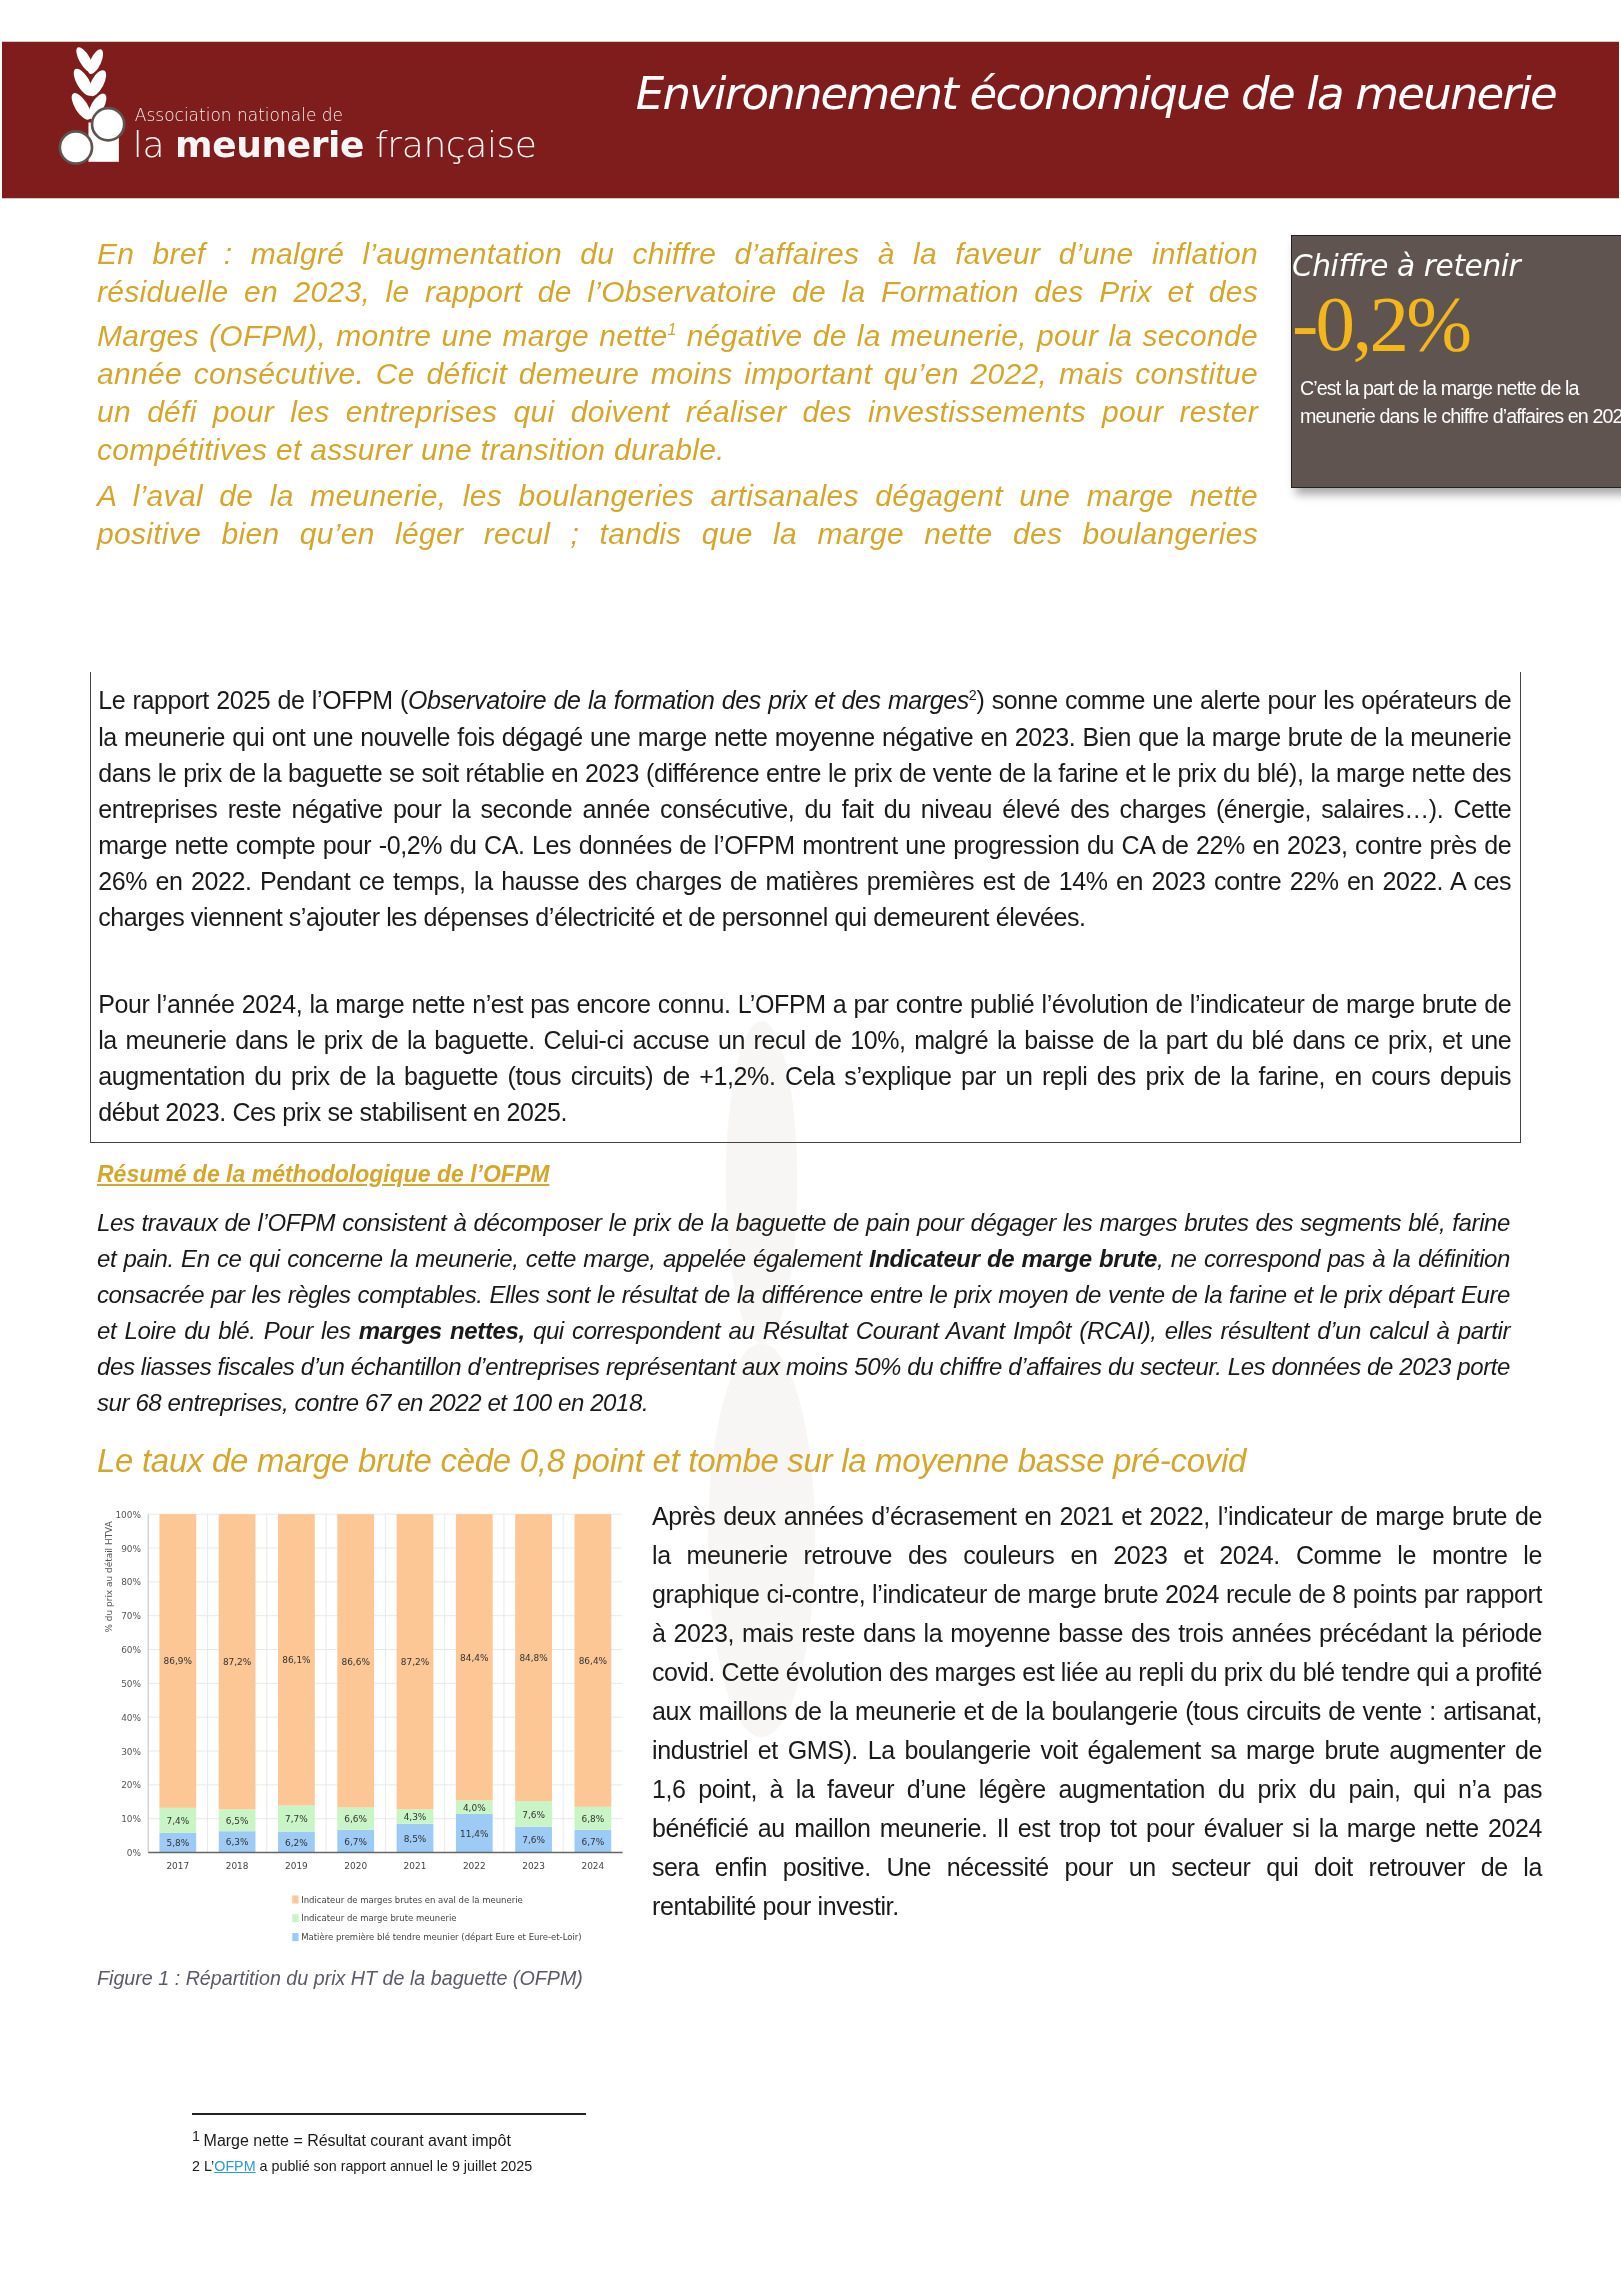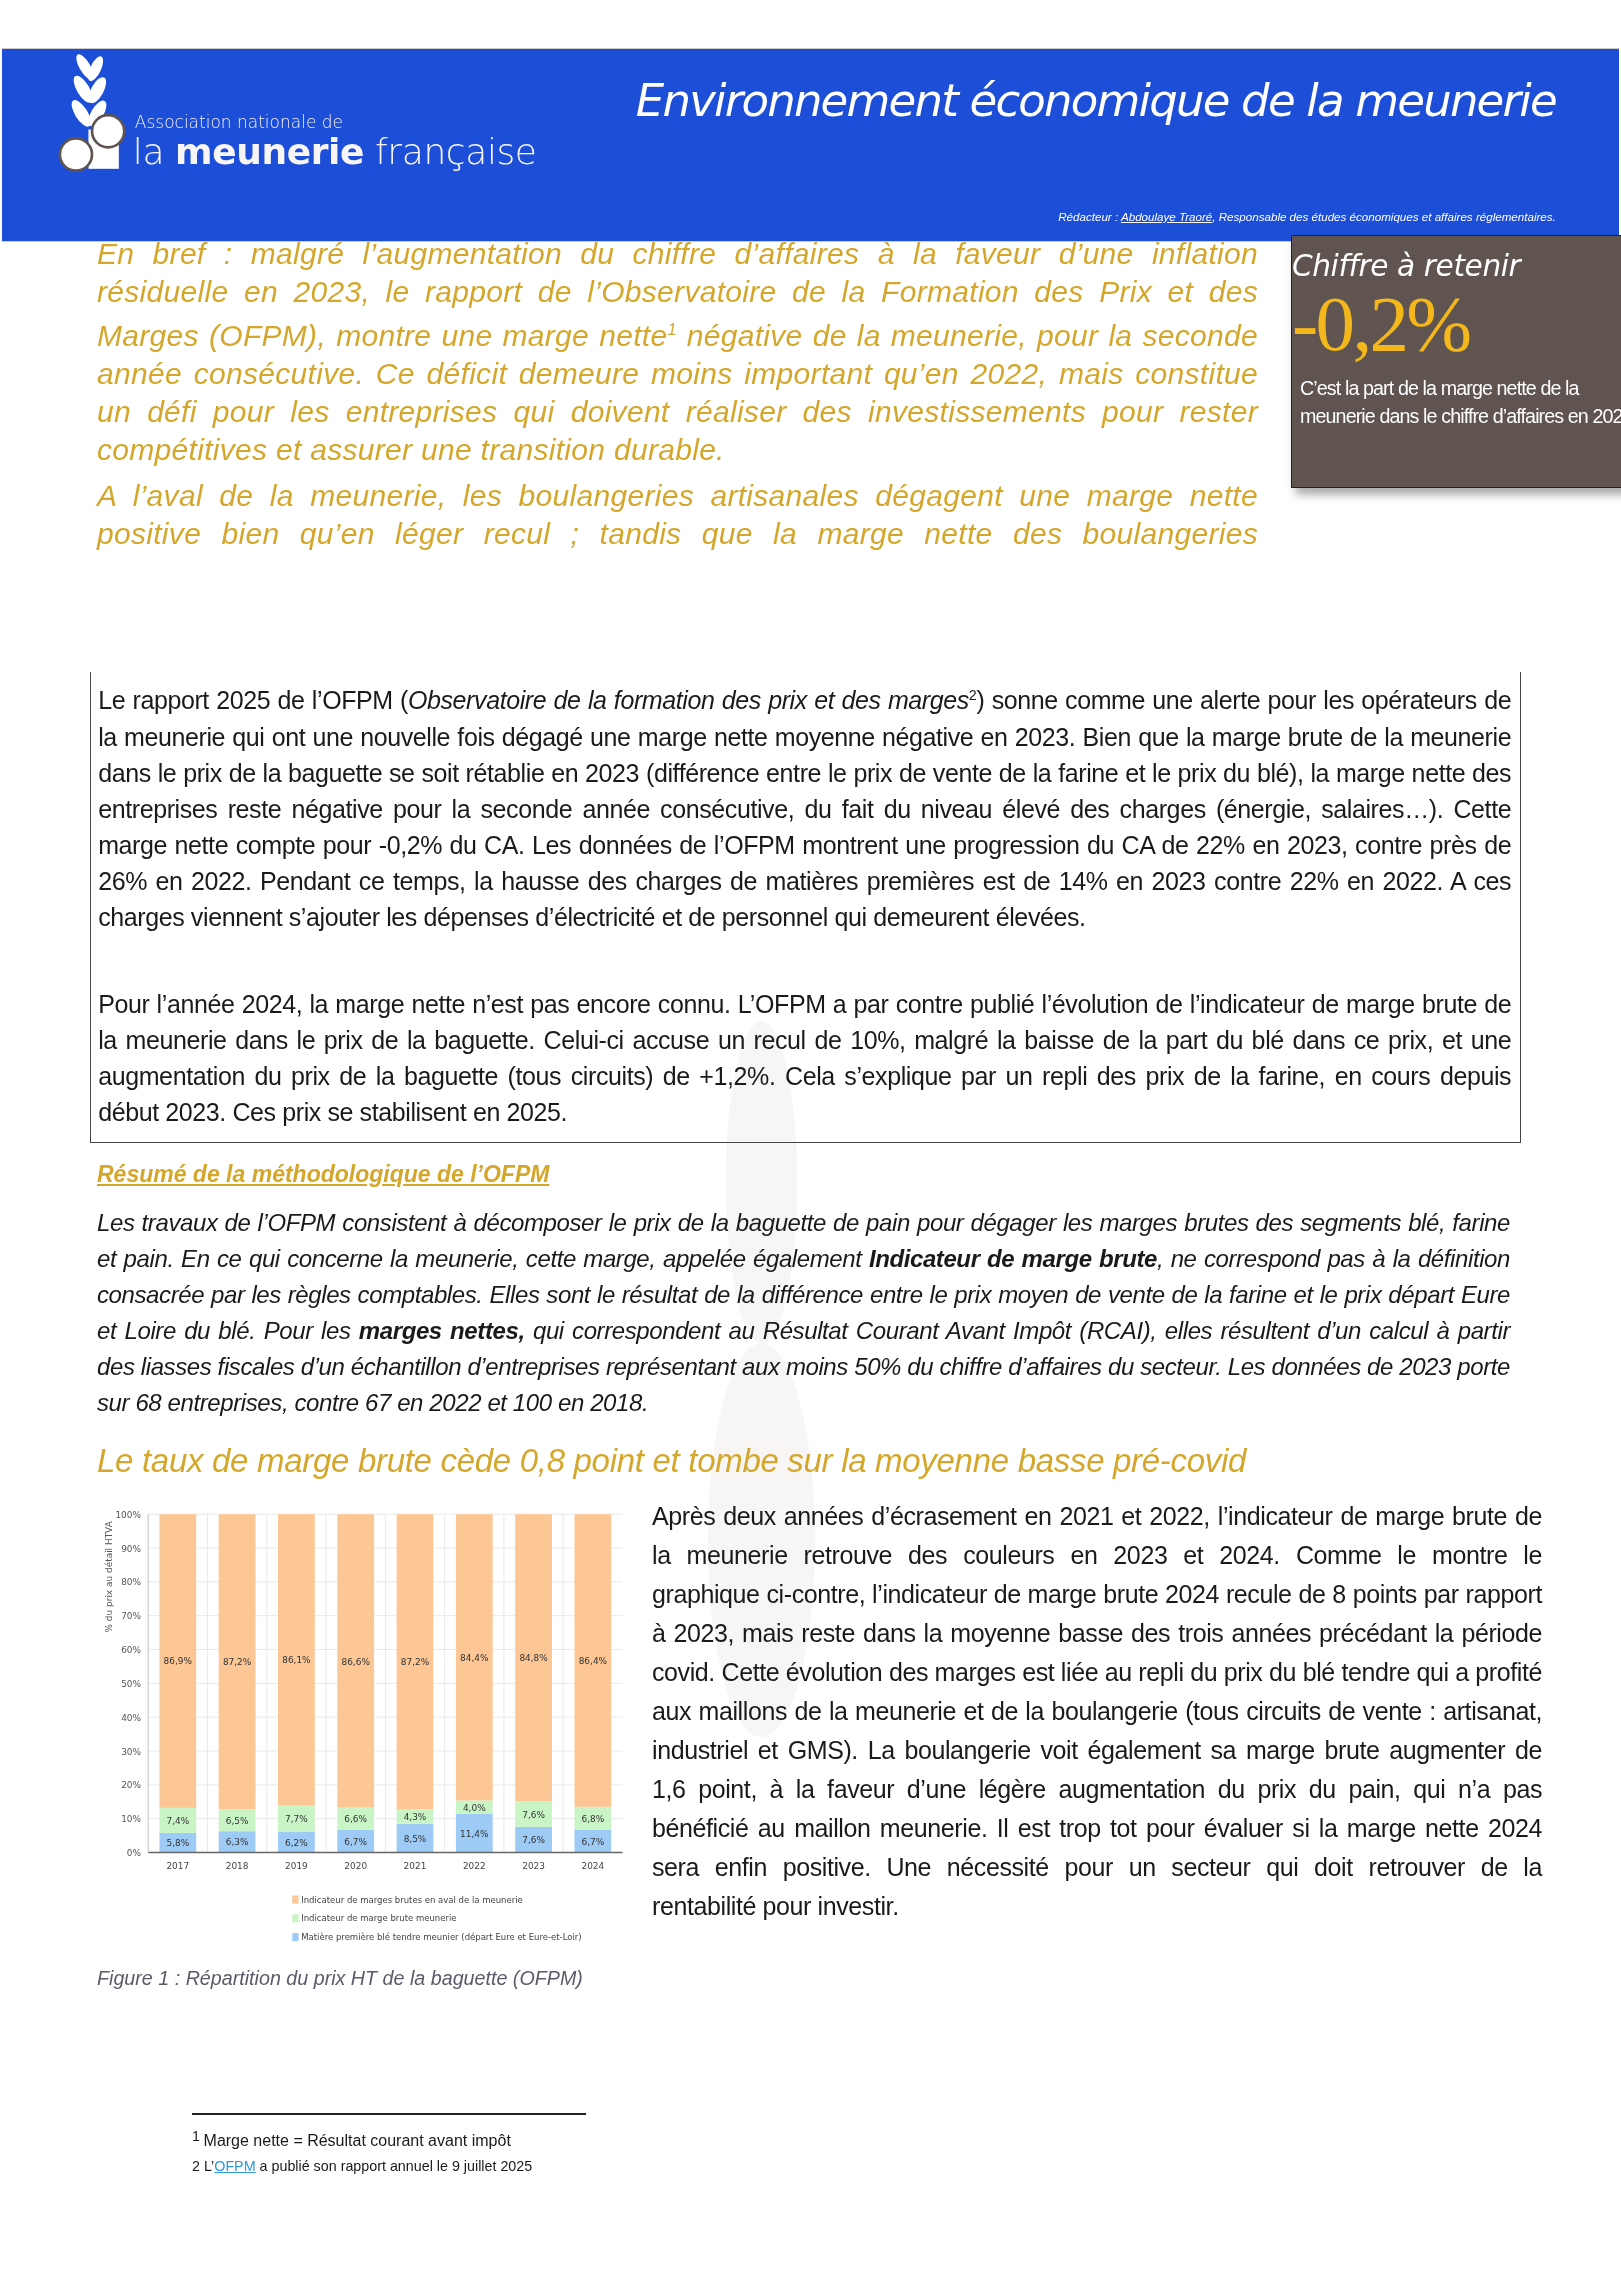--- a/index.html
+++ b/index.html
@@ -1,22 +1,22 @@
 <!DOCTYPE html>
 <html style="font-size:14.3px"><head>
 <meta charset="utf-8">
 <style>
   * { box-sizing: border-box; margin: 0; padding: 0; }
   html, body { width: 1621px; height: 2293px; background: #ffffff; }
   body { position: relative; font-family: "Liberation Sans", sans-serif; color: #1a1a1a; overflow: hidden; }
 
   
   .header {
-    position: absolute; left: 1.8px; top: 48px; width: 1617px; height: 194px;
-    background: #1d4ed8; border-top: 1.8px solid #d0cbc8; border-bottom: 1.8px solid #cfcac7;
+    position: absolute; left: 1.8px; top: 41px; width: 1617px; height: 158px;
+    background: #7f1d1d; border-top: 1.8px solid #d0cbc8; border-bottom: 1.8px solid #cfcac7;
   }
   .logo { position: absolute; left: 54px; top: 0px; width: 448px; height: 143px; }
   .logo svg { position: absolute; left: 0; top: 0; }
   .logo-small {
     position: absolute; left: 79px; top: 63px; color: #f2f0ee; font-size: 17px; letter-spacing: 0px;
     font-family: "DejaVu Sans", sans-serif; font-weight: 300;
   }
   .logo-big {
     position: absolute; left: 77px; top: 82px; color: #f7f6f5; font-size: 36px;
     font-family: "DejaVu Sans", sans-serif; white-space: nowrap; letter-spacing: -0.4px;

